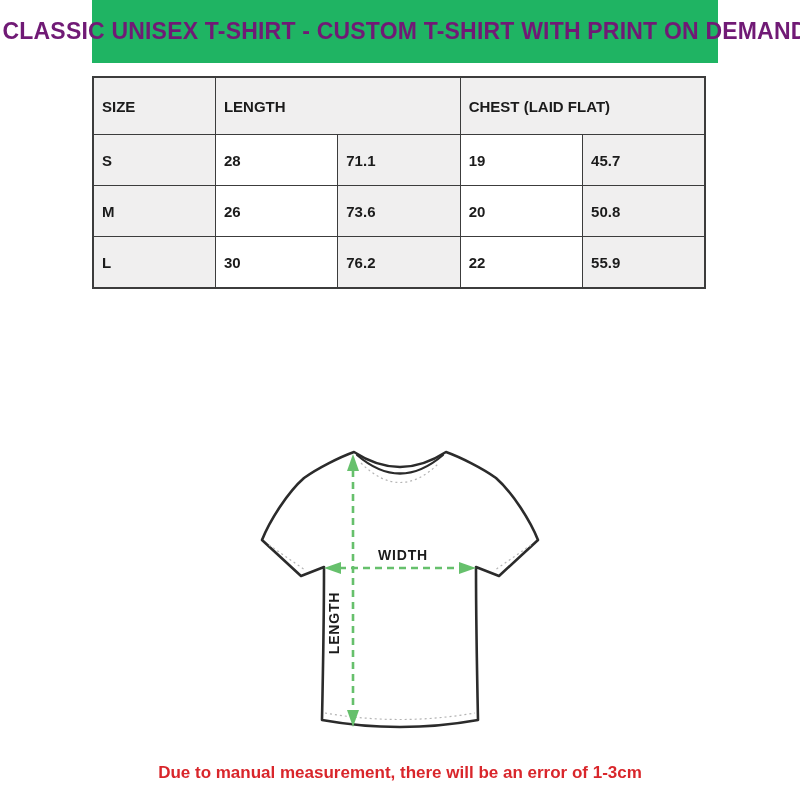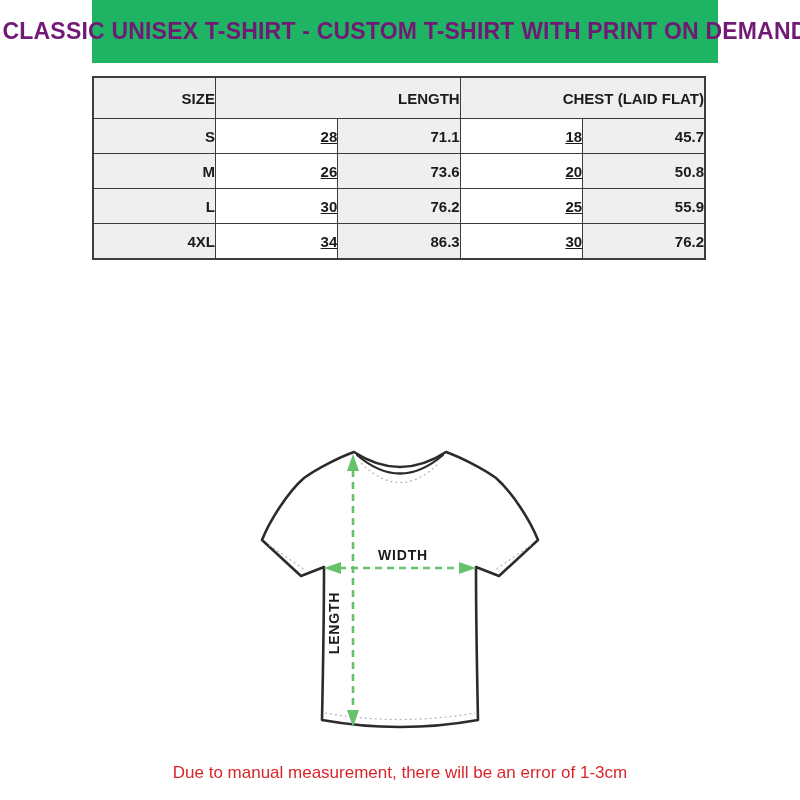--- a/index.html
+++ b/index.html
@@ -37,29 +37,29 @@
     width: 614px;
     border-collapse: collapse;
     table-layout: fixed;
     border: 2px solid #3C3C3C;
     font-size: 15px;
     font-weight: 700;
     color: #1b1b1b;
   }
   .size-table th, .size-table td {
     border: 1.5px solid #3C3C3C;
-    text-align: right;
+    text-align: left;
     vertical-align: middle;
-    padding: 0;
+    padding: 8px;
     overflow: hidden;
   }
   .size-table thead th { height: 40px; background: #F0EFEF; }
   .size-table tbody td { height: 34px; }
   .size-table td.shade { background: #F0EFEF; }
-  .size-table td.plain { background: #ffffff; text-decoration: underline; }
+  .size-table td.plain { background: #ffffff; }
 
   
   .diagram {
     position: absolute;
     left: 240px; top: 430px;
     width: 320px; height: 320px;
   }
   .diagram svg { display: block; width: 320px; height: 320px; }
   .shirt-line { fill: #ffffff; stroke: #2B2B2B; stroke-width: 2.6; stroke-linejoin: round; }
   .shirt-thin { fill: none; stroke: #2B2B2B; stroke-width: 2.2; stroke-linecap: round; }
@@ -75,21 +75,21 @@
   }
 
   
   .footer-note {
     position: absolute;
     left: 0; top: 763px;
     width: 800px;
     text-align: center;
     color: #D9262B;
     font-size: 17px;
-    font-weight: 400;
+    font-weight: 700;
   }
 </style>
 </head>
 <body>
 
 <div class="stage">
 
   <div class="banner">
     <span class="banner-title">CLASSIC UNISEX T-SHIRT - CUSTOM T-SHIRT WITH PRINT ON DEMAND</span>
   </div>
@@ -107,43 +107,36 @@
         <th>SIZE</th>
         <th colspan="2">LENGTH</th>
         <th colspan="2">CHEST (LAID FLAT)</th>
       </tr>
     </thead>
     <tbody>
       <tr>
         <td class="shade">S</td>
         <td class="plain">28</td>
         <td class="shade">71.1</td>
-        <td class="plain">18</td>
+        <td class="plain">19</td>
         <td class="shade">45.7</td>
       </tr>
       <tr>
         <td class="shade">M</td>
         <td class="plain">26</td>
         <td class="shade">73.6</td>
         <td class="plain">20</td>
         <td class="shade">50.8</td>
       </tr>
       <tr>
         <td class="shade">L</td>
         <td class="plain">30</td>
         <td class="shade">76.2</td>
-        <td class="plain">25</td>
+        <td class="plain">22</td>
         <td class="shade">55.9</td>
-      </tr>
-      <tr>
-        <td class="shade">4XL</td>
-        <td class="plain">34</td>
-        <td class="shade">86.3</td>
-        <td class="plain">30</td>
-        <td class="shade">76.2</td>
       </tr>
     </tbody>
   </table>
 
   <div class="diagram">
     <svg viewBox="0 0 320 320" xmlns="http://www.w3.org/2000/svg">
 
       <path class="shirt-line" d="M 114,22
            C 100,27 78,38 64,48
            C 48,62 30,90 22,110

